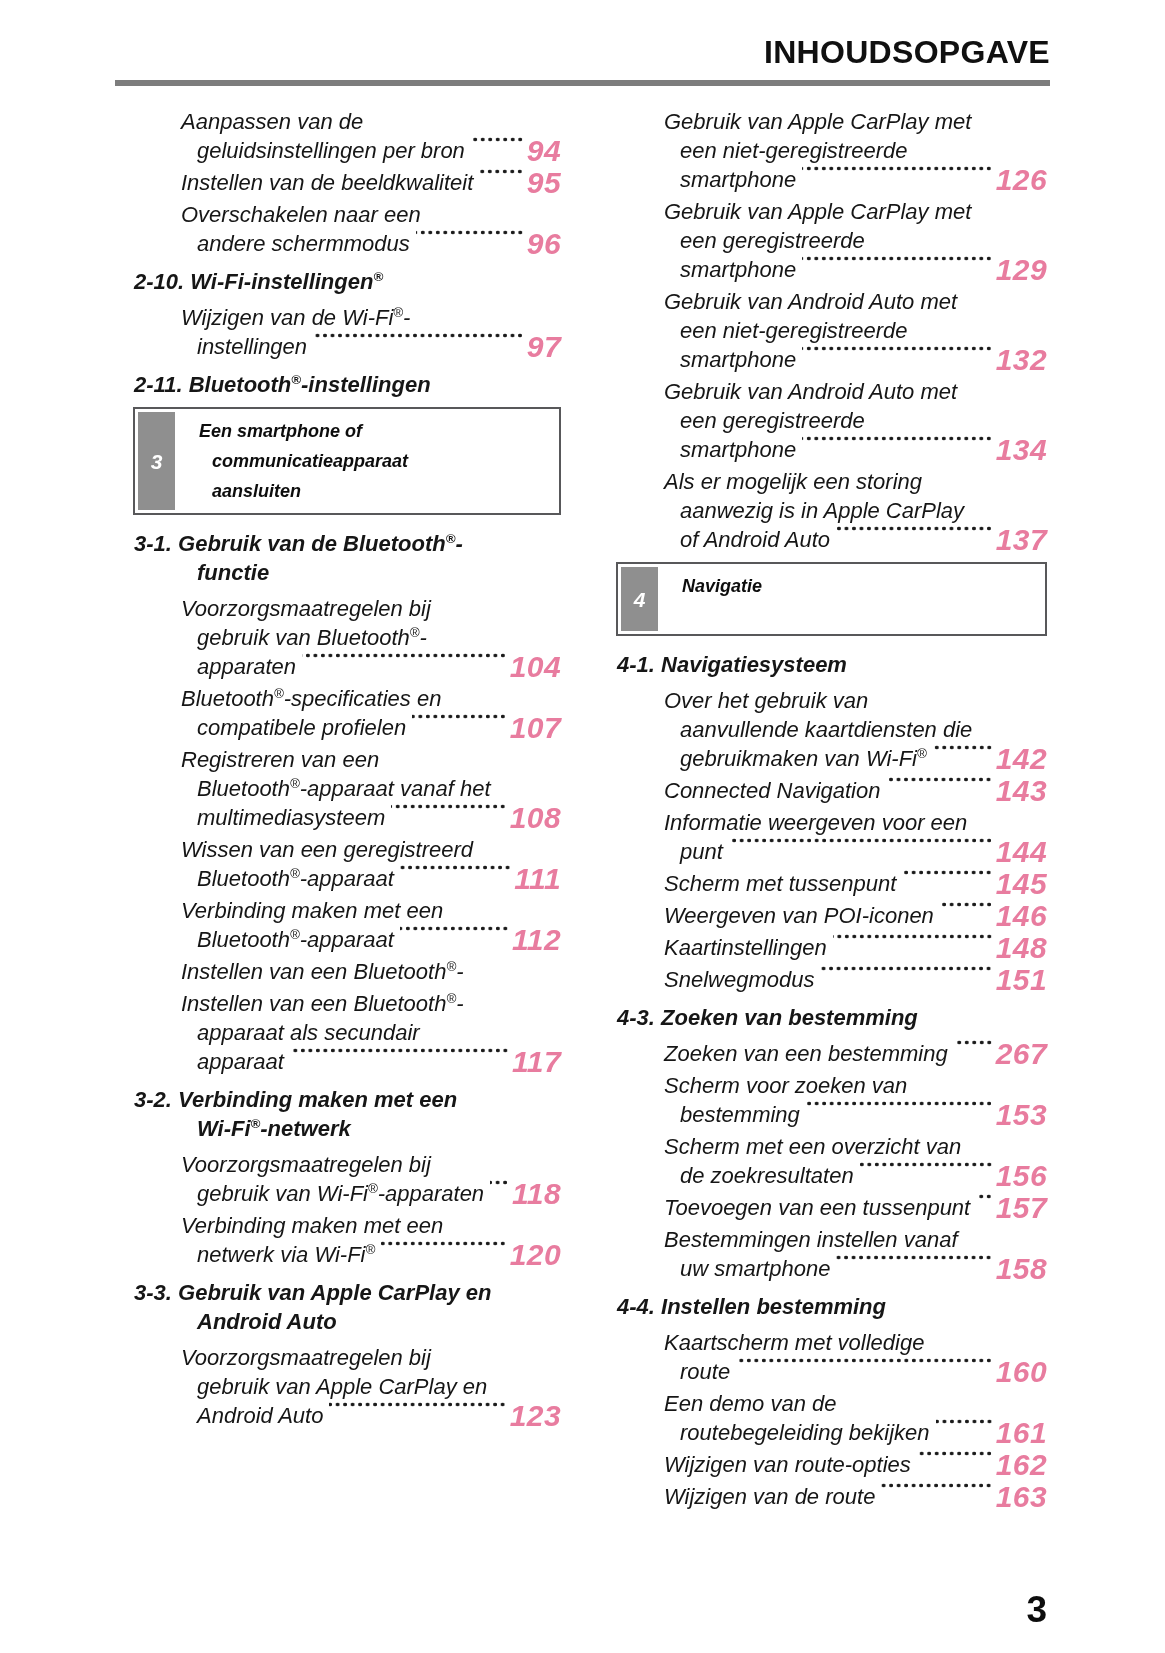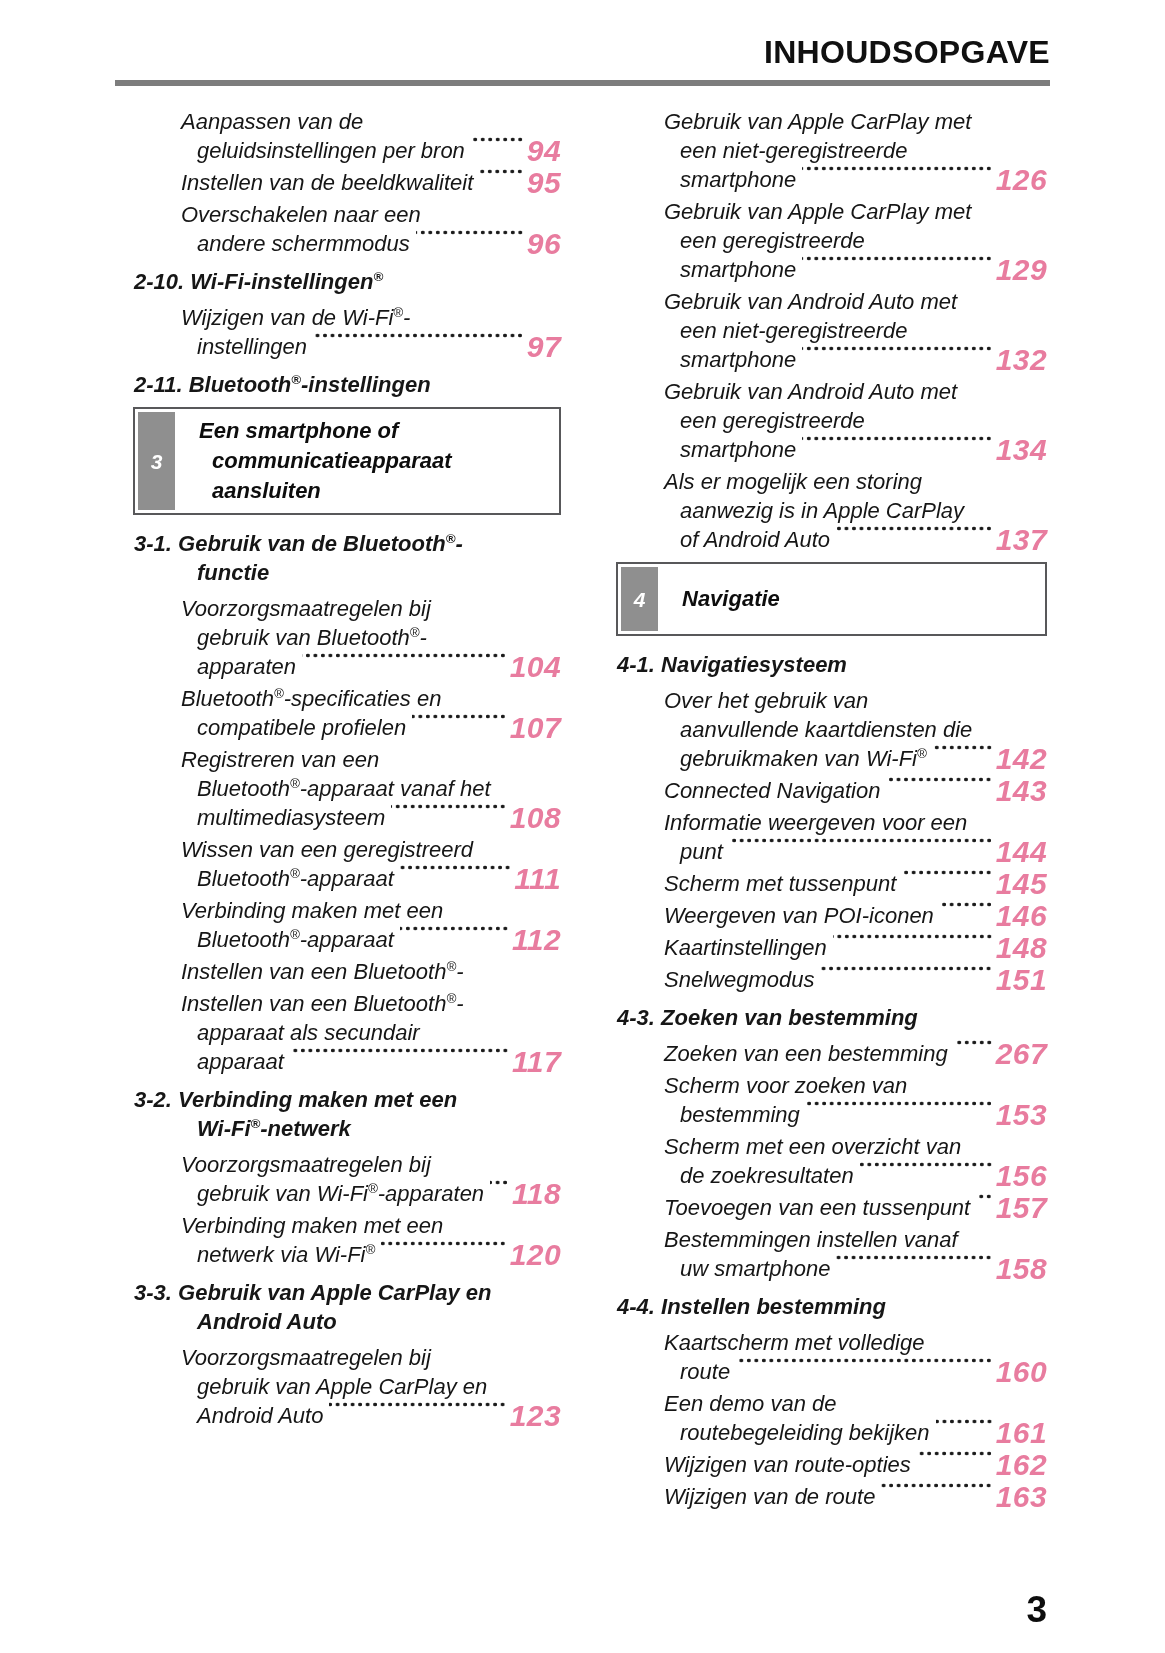--- a/index.html
+++ b/index.html
@@ -39,23 +39,23 @@
   .section .cont{padding-left:63px;}
 
   
   .chapter{display:flex;border:2px solid #58585a;margin:8px 0 14px -1px;background:#fff;}
   .ch-tab{
     flex:0 0 37px;margin:3px;background:var(--tab-gray,#8f8f8f);color:#fff;
     display:flex;align-items:center;justify-content:center;
     font-size:21px;font-weight:700;
   }
   .ch-title{
-    flex:1;display:flex;flex-direction:column;justify-content:center;
+    flex:1;display:flex;flex-direction:column;justify-content:flex-start;
     min-height:56px;padding:7px 6px 7px 21px;
-    font-weight:700;font-size:22px;line-height:30px;color:#0d0d0d;
+    font-weight:700;font-size:18px;line-height:30px;color:#0d0d0d;
   }
   .ch-title .cont{padding-left:13px;}
 
   .footer-num{position:absolute;right:118px;bottom:22px;font-size:37px;font-weight:700;color:#0d0d0d;}
 </style>
 </head>
 <body style="--accent-pink: #e87c9f; --tab-gray: #8f8f8f; --rule-gray: #7d7d7d;">
 
 <div class="page">
   <div class="header-title">INHOUDSOPGAVE</div>

